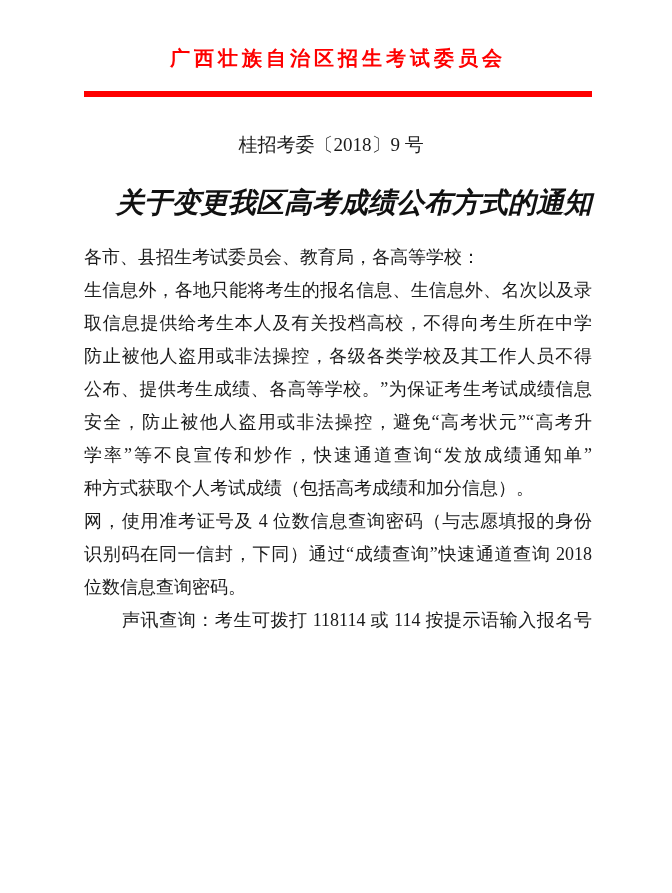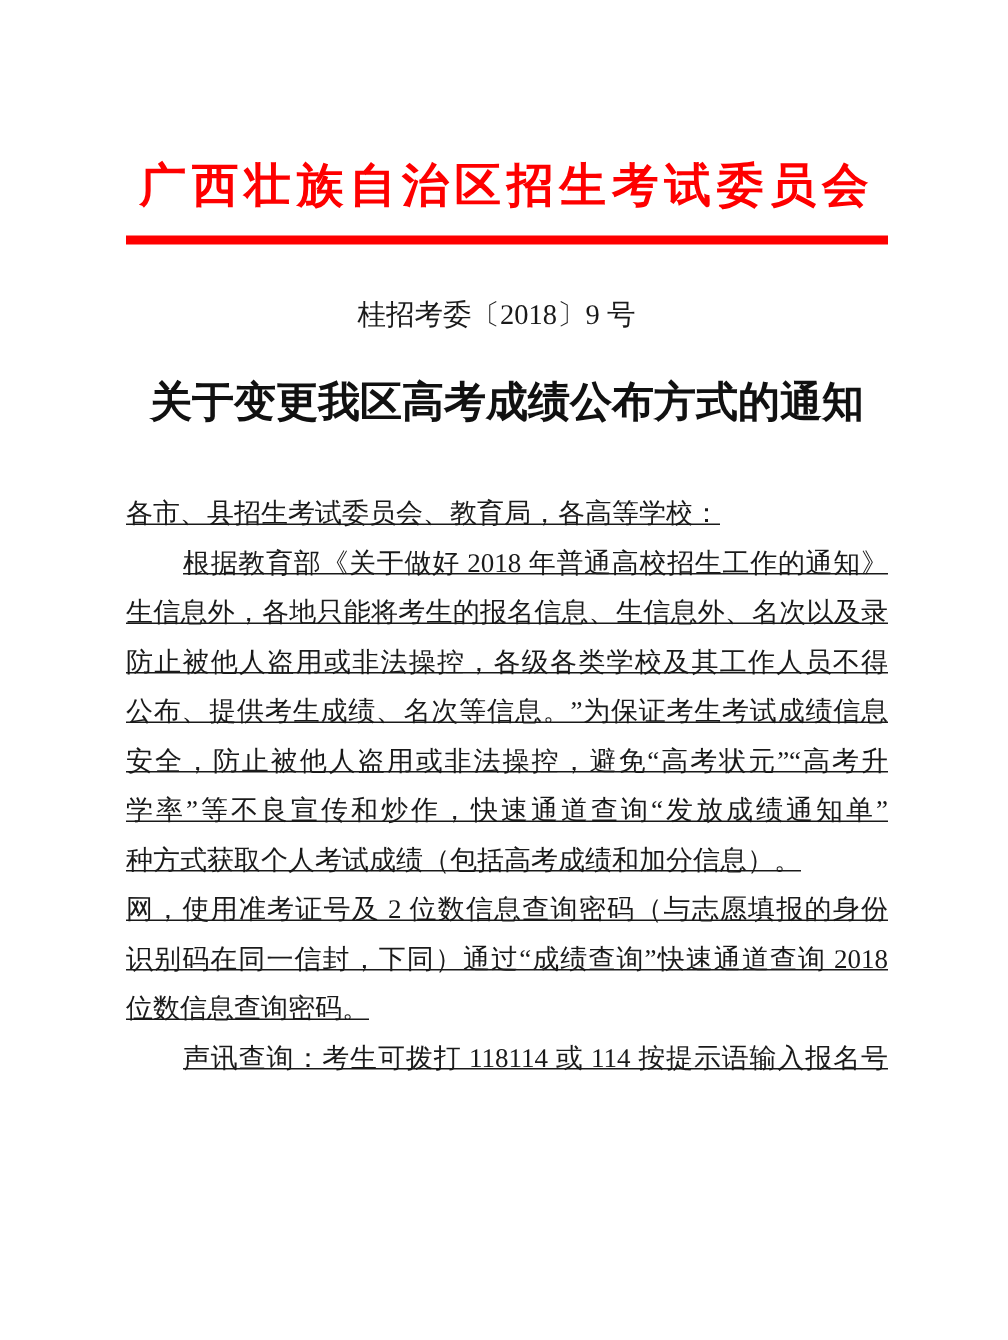--- a/index.html
+++ b/index.html
@@ -13,22 +13,22 @@
     height: 893px;
     margin: 0 auto;
     background: #ffffff;
     box-sizing: border-box;
     padding: 0 80px 0 84px;
     overflow: hidden;
     font-family: "Liberation Serif", "DejaVu Serif", serif;
     color: #1a1a1a;
   }
   .org-title {
-    padding-top: 108px;
-    font-size: 31px;
+    padding-top: 42px;
+    font-size: 20px;
     line-height: 32px;
     font-weight: bold;
     color: #fe0000;
     text-align: center;
     letter-spacing: 4px;
     white-space: nowrap;
   }
   .red-rule {
     margin-top: 17px;
     height: 6px;
@@ -42,28 +42,28 @@
     line-height: 24px;
     text-align: center;
     color: #1a1a1a;
     white-space: nowrap;
   }
   .doc-title {
     margin: 28px 0 0 0;
     font-size: 28px;
     line-height: 36px;
     font-weight: bold;
-    text-align: center;
+    text-align: right;
     color: #111111;
     white-space: nowrap;
+    font-style: italic;
   }
   .doc-body {
-    margin-top: 39px;
+    margin-top: 20px;
     font-size: 18px;
-    text-decoration: underline;
   }
   .line {
     height: 33px;
     line-height: 33px;
     white-space: nowrap;
     overflow: hidden;
     color: #1a1a1a;
   }
   .line.fill {
     text-align: justify;
@@ -77,25 +77,25 @@
 </head>
 <body>
 
 <div class="page">
   <div class="org-title">广西壮族自治区招生考试委员会</div>
   <div class="red-rule"></div>
   <div class="doc-number">桂招考委〔2018〕9 号</div>
   <h1 class="doc-title">关于变更我区高考成绩公布方式的通知</h1>
   <div class="doc-body">
       <div class="line">各市、县招生考试委员会、教育局，各高等学校：</div>
-      <div class="line fill indent">根据教育部《关于做好 2018 年普通高校招生工作的通知》</div>
       <div class="line fill">生信息外，各地只能将考生的报名信息、生信息外、名次以及录</div>
+      <div class="line fill">取信息提供给考生本人及有关投档高校，不得向考生所在中学</div>
       <div class="line fill">防止被他人盗用或非法操控，各级各类学校及其工作人员不得</div>
-      <div class="line fill">公布、提供考生成绩、名次等信息。”为保证考生考试成绩信息</div>
+      <div class="line fill">公布、提供考生成绩、各高等学校。”为保证考生考试成绩信息</div>
       <div class="line fill">安全，防止被他人盗用或非法操控，避免“高考状元”“高考升</div>
       <div class="line fill">学率”等不良宣传和炒作，快速通道查询“发放成绩通知单”</div>
       <div class="line">种方式获取个人考试成绩（包括高考成绩和加分信息）。</div>
-      <div class="line fill">网，使用准考证号及 2 位数信息查询密码（与志愿填报的身份</div>
+      <div class="line fill">网，使用准考证号及 4 位数信息查询密码（与志愿填报的身份</div>
       <div class="line fill">识别码在同一信封，下同）通过“成绩查询”快速通道查询 2018</div>
       <div class="line">位数信息查询密码。</div>
       <div class="line fill indent">声讯查询：考生可拨打 118114 或 114 按提示语输入报名号</div>
     </div>
 </div>
 
 </body></html>

